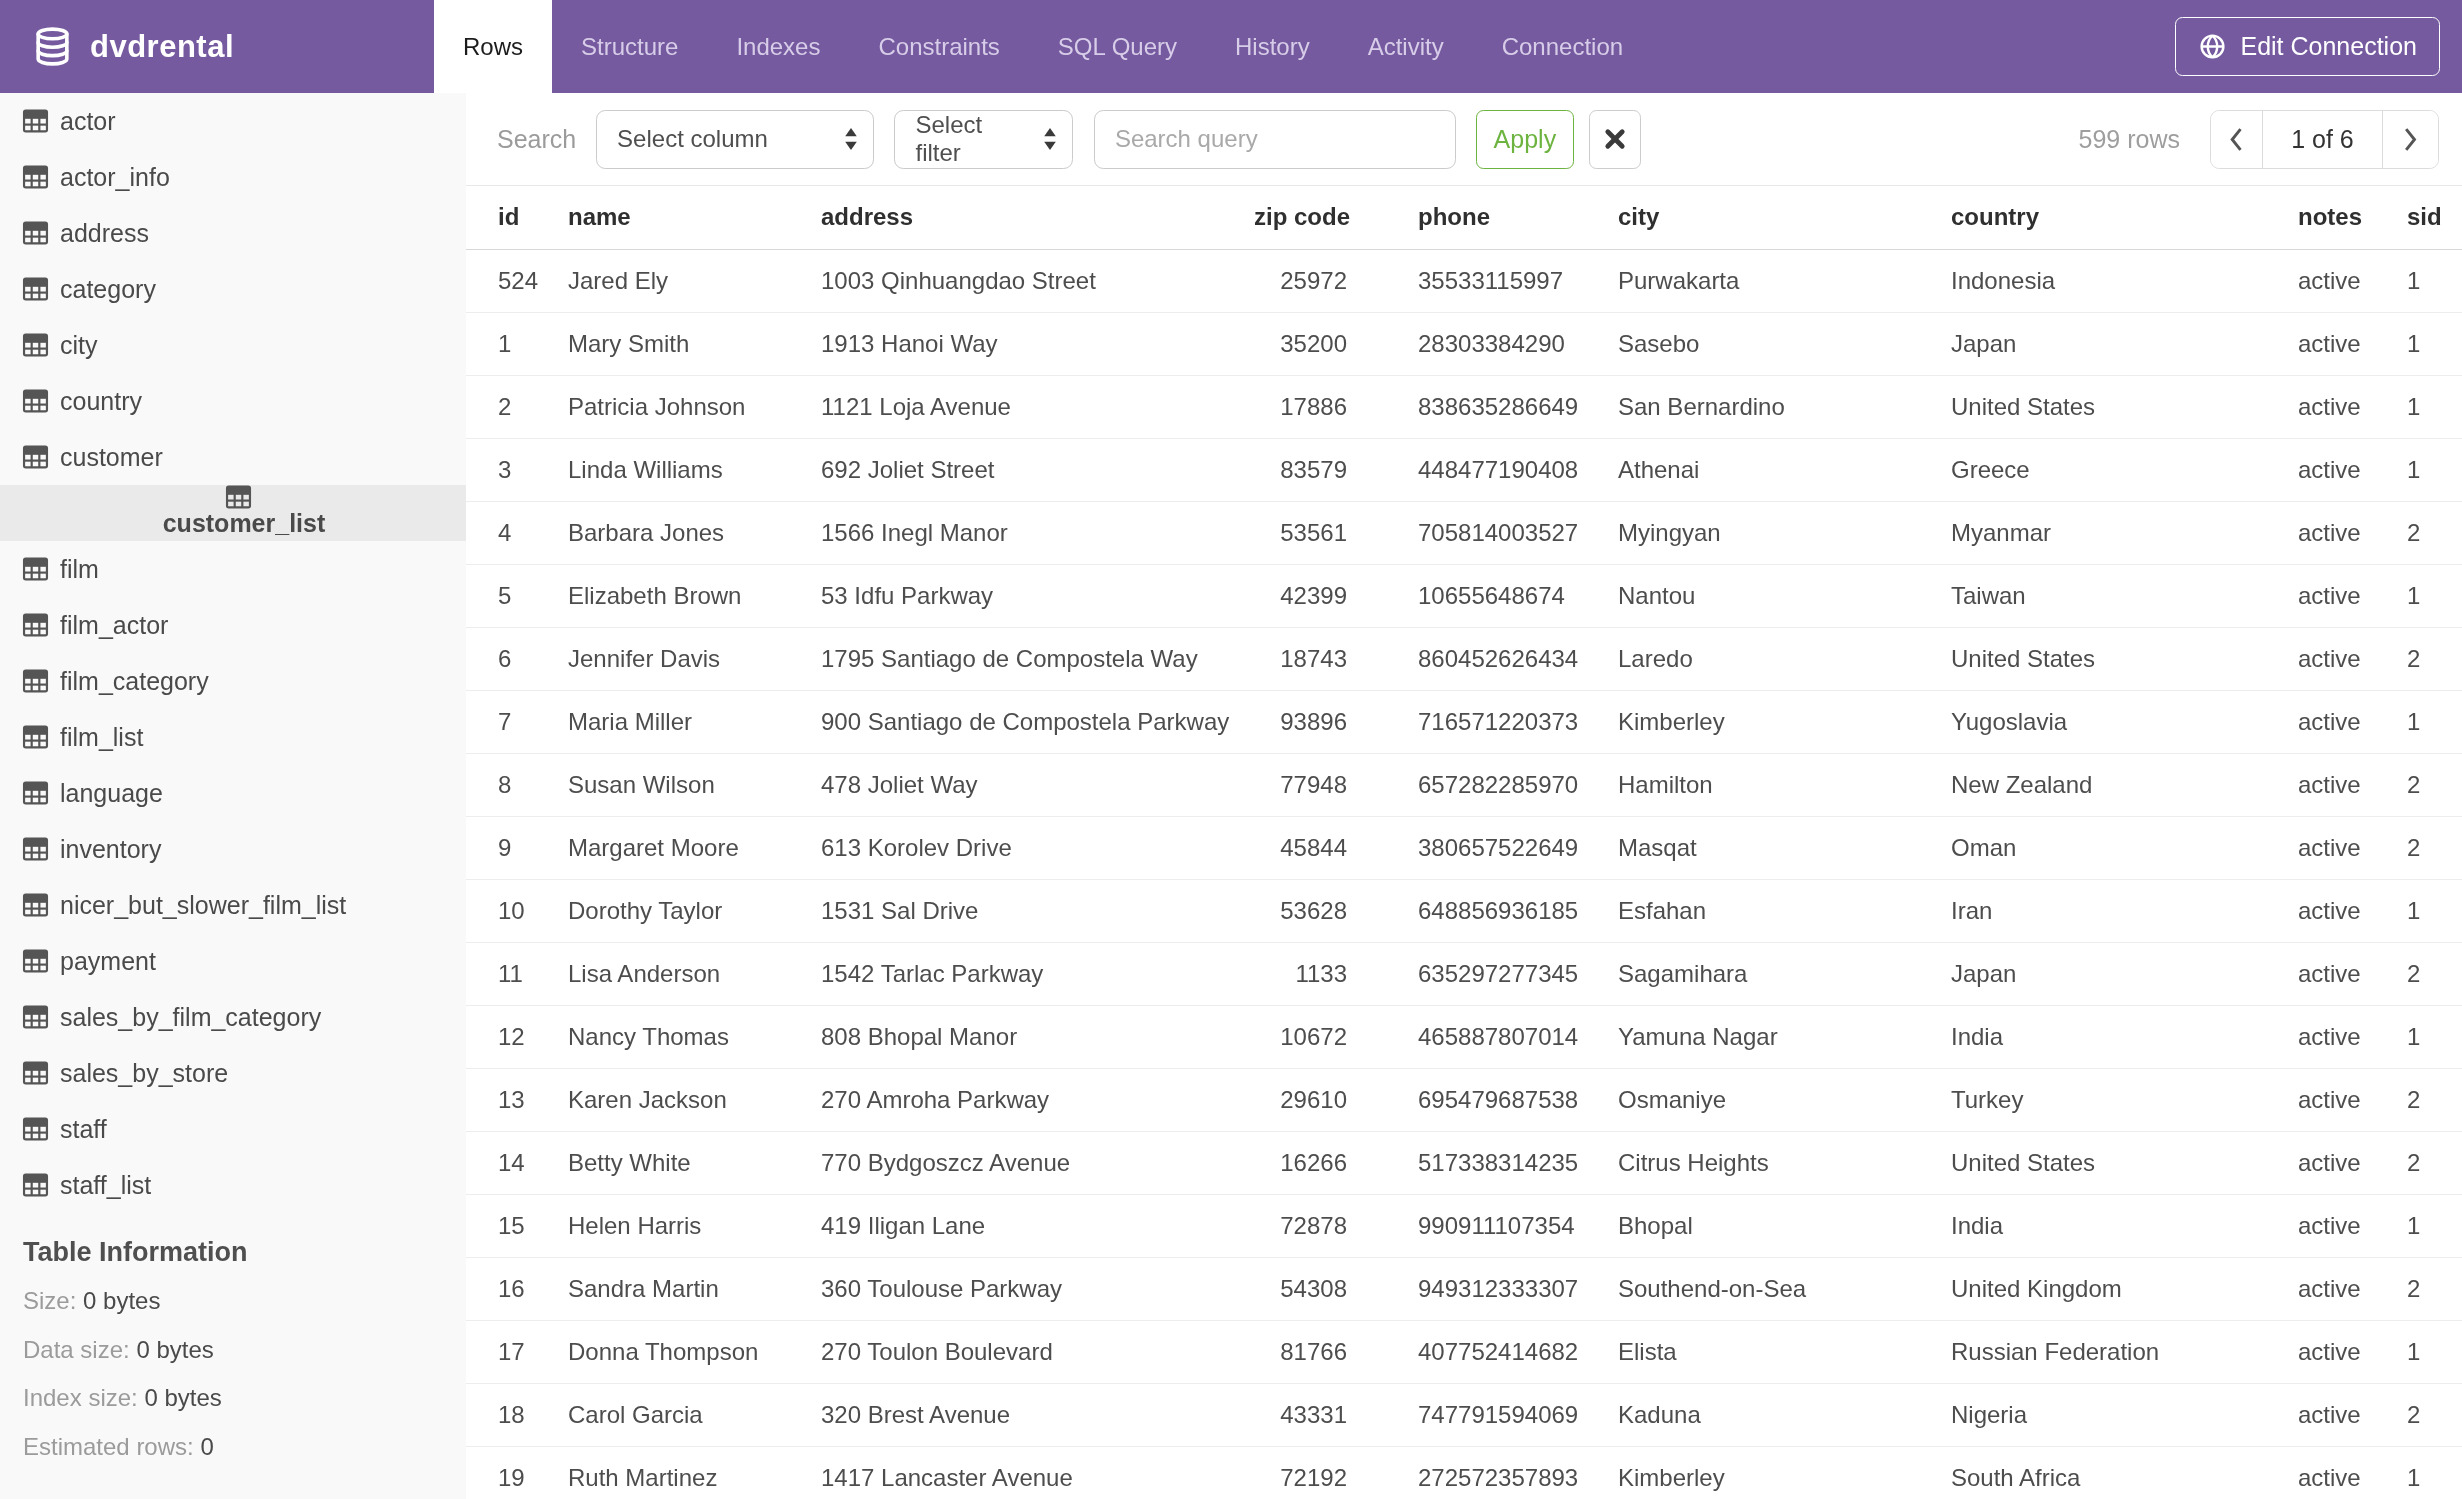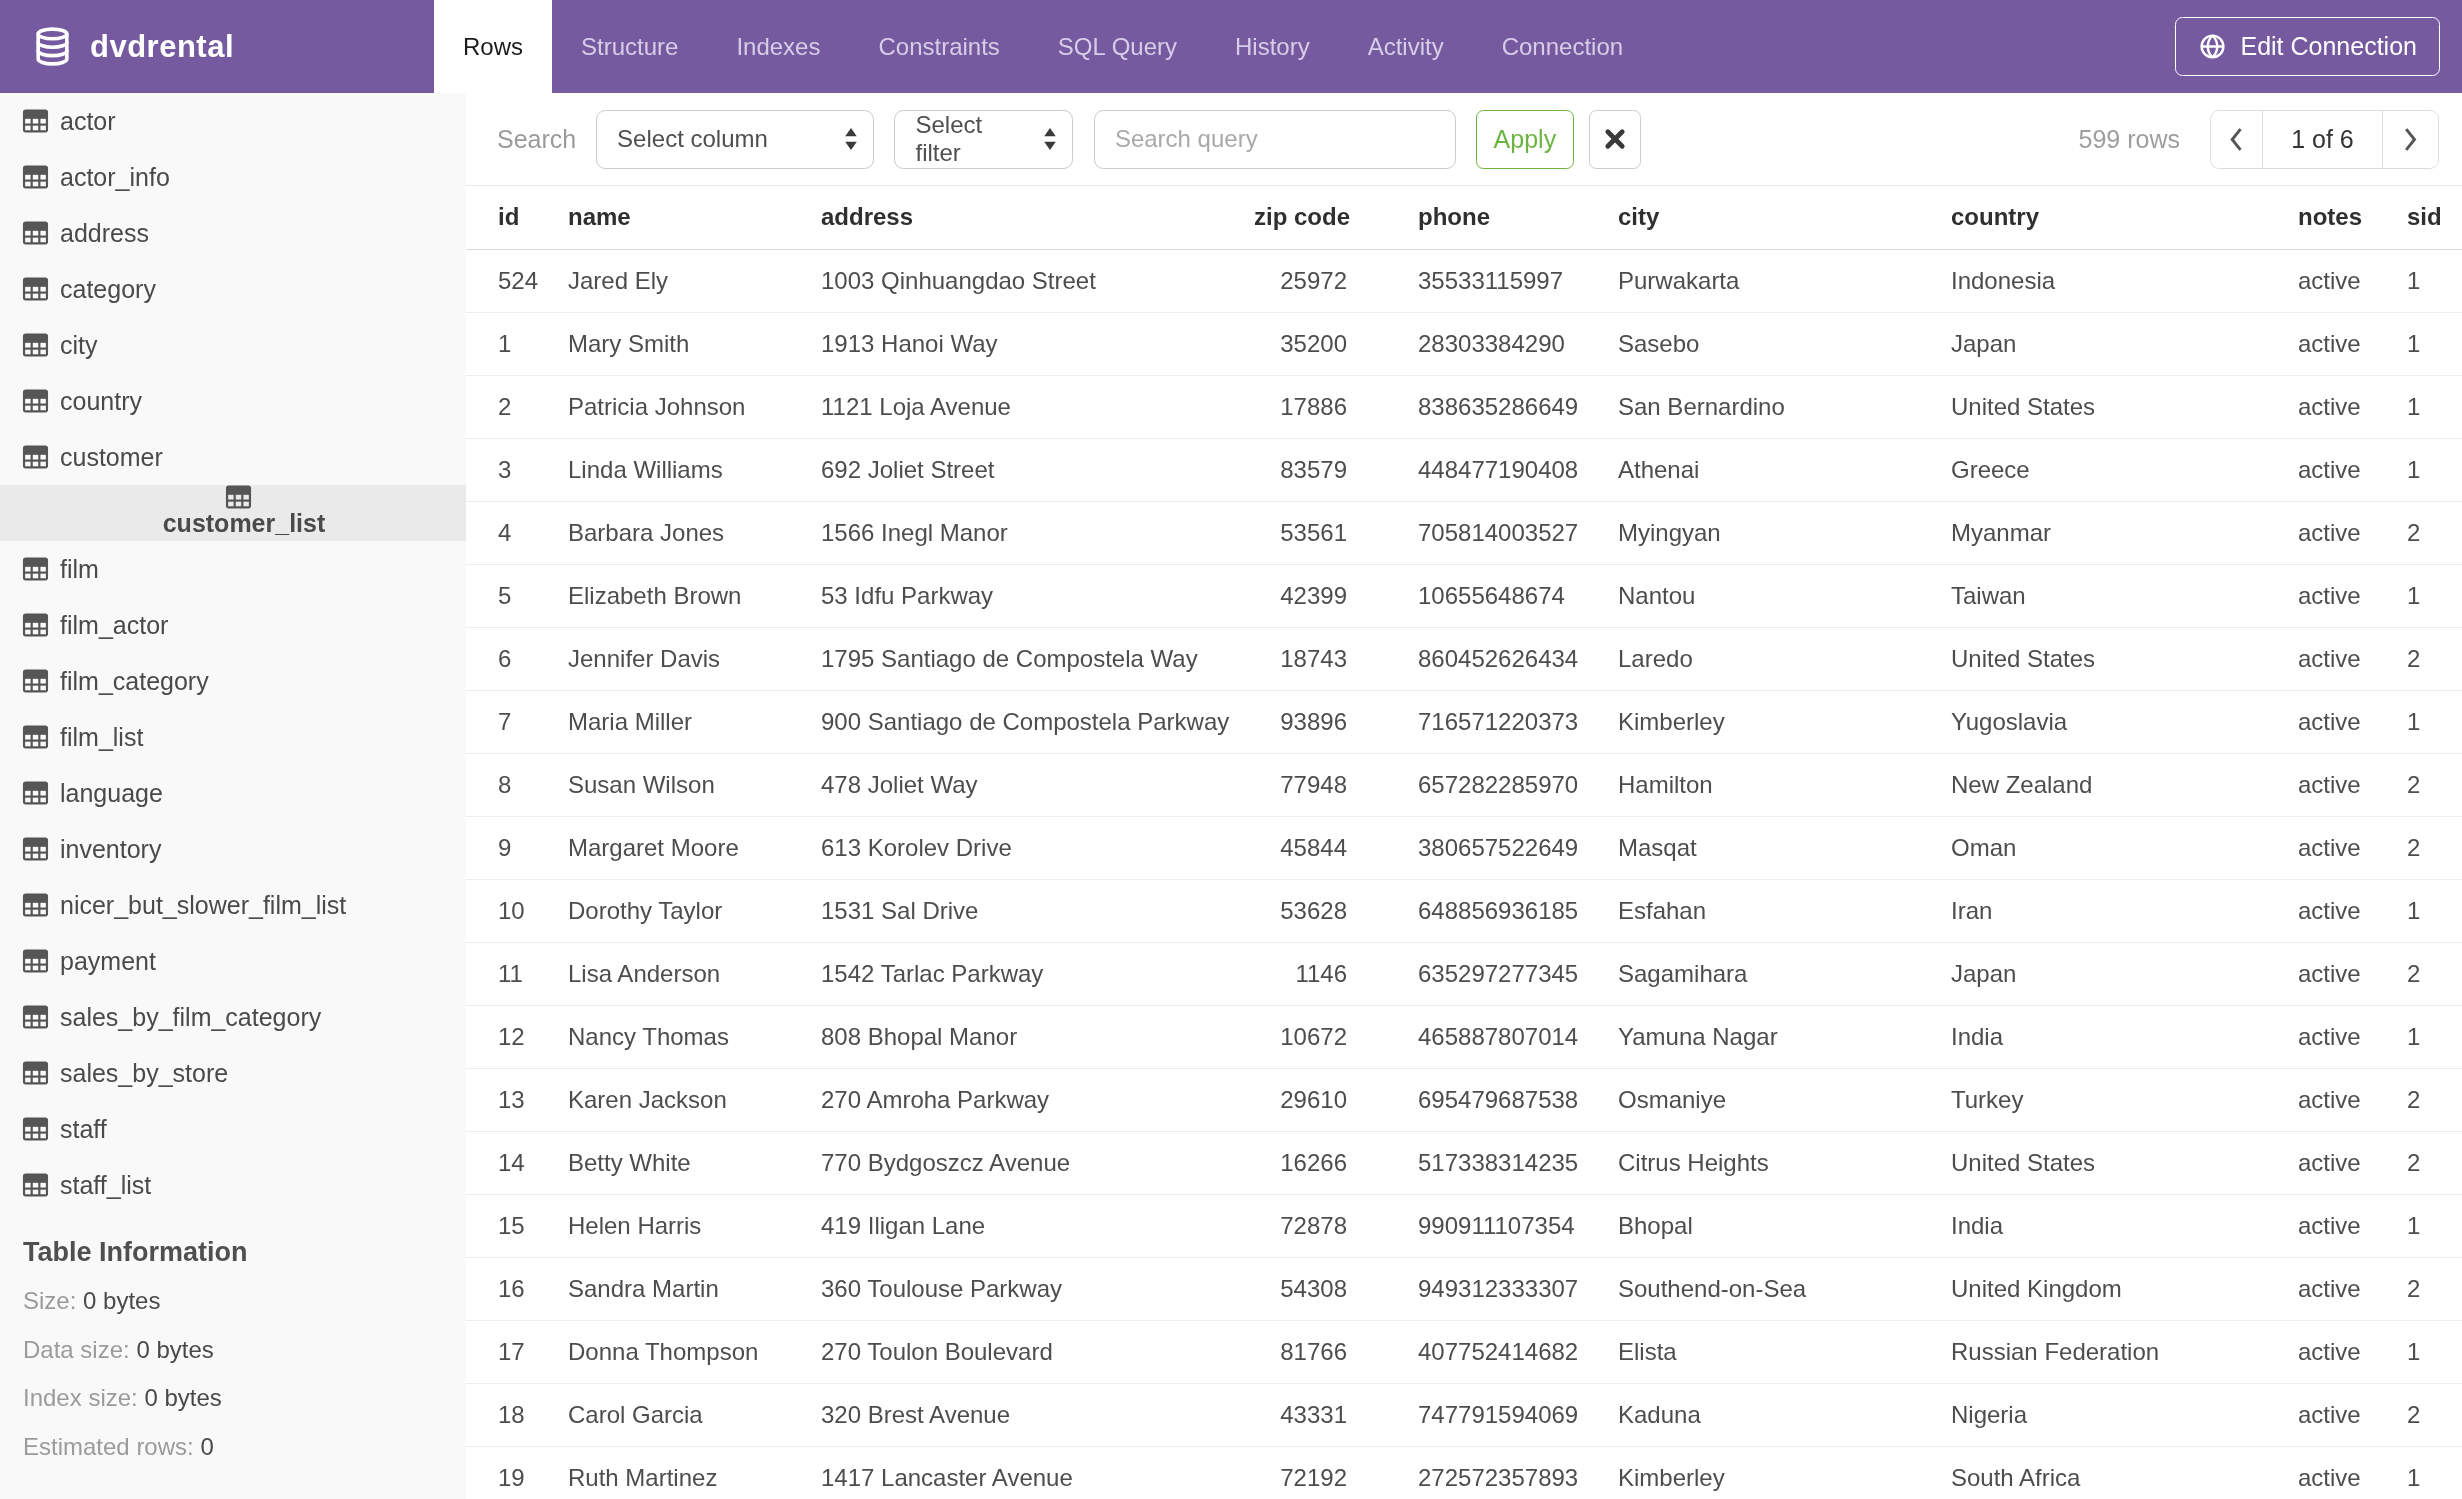--- a/index.html
+++ b/index.html
@@ -641,21 +641,21 @@
             <td class="k-phone">648856936185</td>
             <td class="k-city">Esfahan</td>
             <td class="k-country">Iran</td>
             <td class="k-notes">active</td>
             <td class="k-sid">1</td>
           </tr>
           <tr>
             <td class="k-id">11</td>
             <td class="k-name">Lisa Anderson</td>
             <td class="k-address">1542 Tarlac Parkway</td>
-            <td class="k-zip">1146</td>
+            <td class="k-zip">1133</td>
             <td class="k-phone">635297277345</td>
             <td class="k-city">Sagamihara</td>
             <td class="k-country">Japan</td>
             <td class="k-notes">active</td>
             <td class="k-sid">2</td>
           </tr>
           <tr>
             <td class="k-id">12</td>
             <td class="k-name">Nancy Thomas</td>
             <td class="k-address">808 Bhopal Manor</td>

